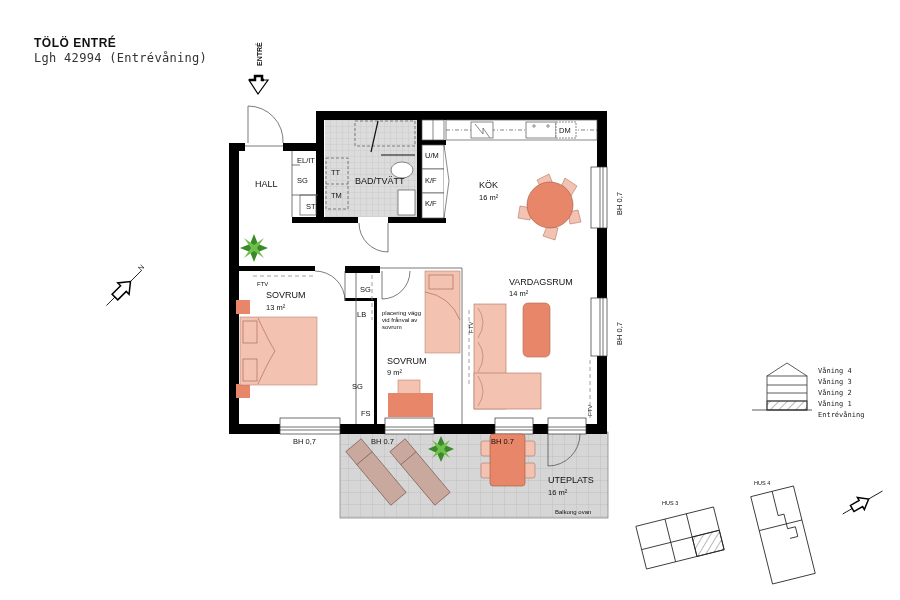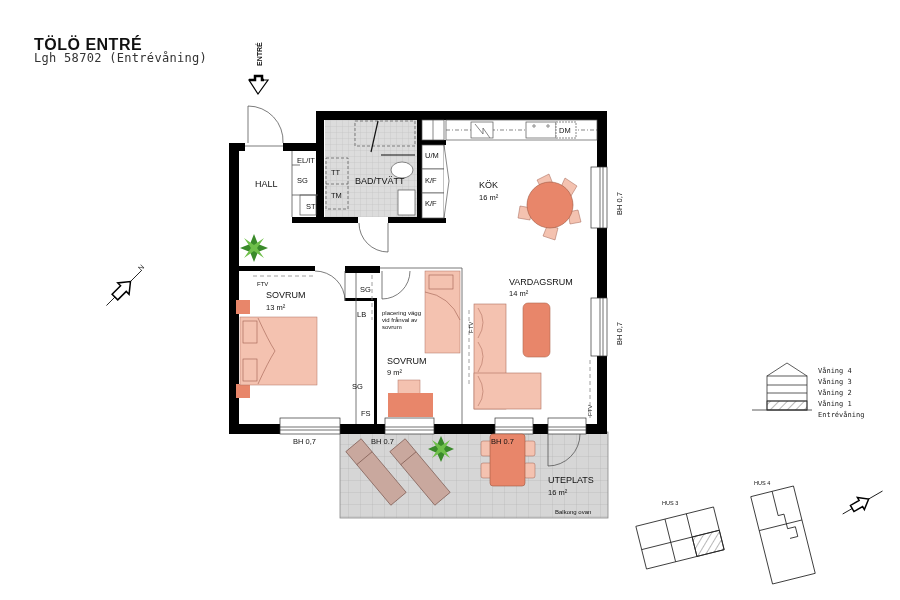--- a/index.html
+++ b/index.html
@@ -1,31 +1,31 @@
 <!DOCTYPE html>
 <html><head>
 <meta charset="utf-8">
 <style>
   html, body { margin:0; padding:0; background:#fff; }
   body { width:900px; height:600px; position:relative; overflow:hidden; font-family:"Liberation Sans", sans-serif; color:#111; }
   .mono { font-family:"DejaVu Sans Mono", monospace; }
-  .title { position:absolute; left:34px; top:36px; font-size:16px; font-weight:bold; letter-spacing:0.5px; }
+  .title { position:absolute; left:34px; top:36px; font-size:12px; font-weight:bold; letter-spacing:0.5px; }
   .subtitle { position:absolute; left:34px; top:51px; font-size:12px; color:#333; letter-spacing:0.3px; }
   svg { position:absolute; left:0; top:0; }
   .lbl { font-family:"Liberation Sans", sans-serif; fill:#111; }
   .lg { font-size:9px; }
   .sm { font-size:7.5px; }
   .xs { font-size:6px; }
   .legend-text { font-family:"DejaVu Sans Mono", monospace; font-size:7px; fill:#222; }
 </style>
 </head>
 <body>
 
 <div class="title">TÖLÖ ENTRÉ</div>
-<div class="subtitle mono">Lgh 58702 (Entrévåning)</div>
+<div class="subtitle mono">Lgh 42994 (Entrévåning)</div>
 
 <svg width="900" height="600" viewBox="0 0 900 600">
   <defs>
     <pattern id="tile" width="6" height="6" patternUnits="userSpaceOnUse">
       <rect width="6" height="6" fill="#dcdcdc"></rect>
       <path d="M0 0 H6 M0 0 V6" stroke="#bdbdbd" stroke-width="0.6"></path>
     </pattern>
     <pattern id="patio" width="12" height="12" patternUnits="userSpaceOnUse">
       <rect width="12" height="12" fill="#d6d6d6"></rect>
       <path d="M0 0 H12 M0 0 V12" stroke="#b0b0b0" stroke-width="0.6"></path>

